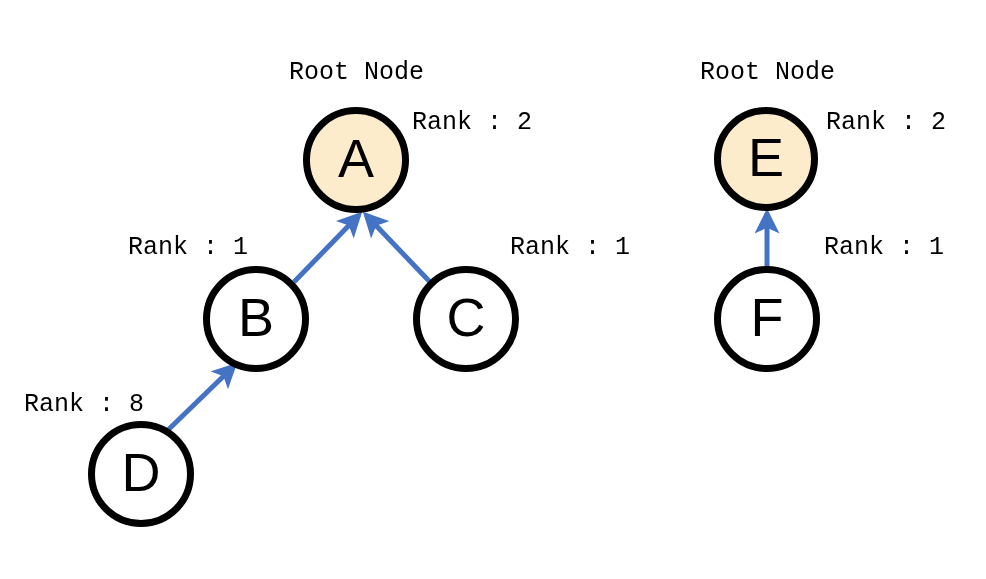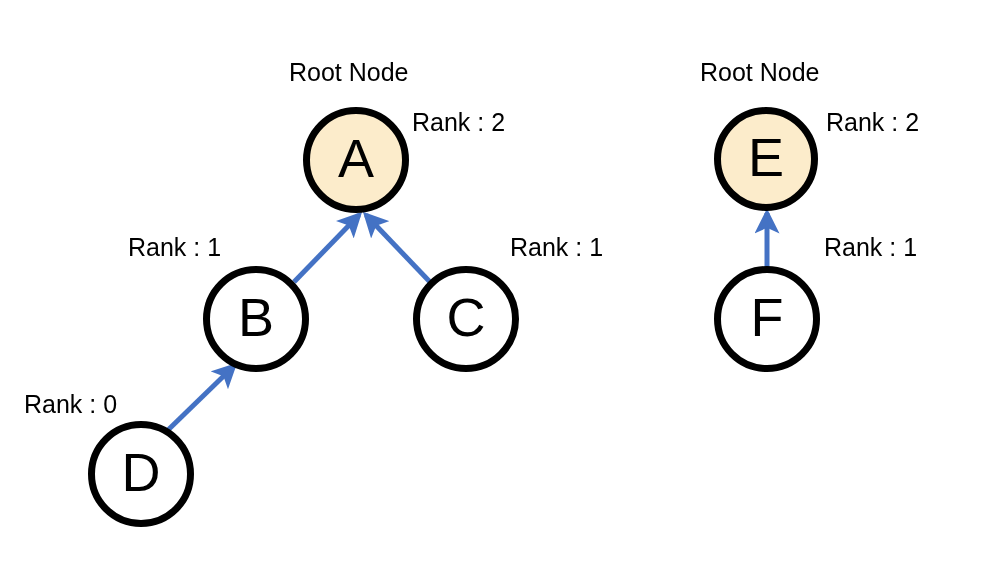--- a/index.html
+++ b/index.html
@@ -40,21 +40,21 @@
     font-family: "Liberation Sans", sans-serif;
     font-size: 54px;
     line-height: 1;
     color: #000000;
     font-weight: 400;
     position: relative;
     top: -2px;
   }
   .caption {
     position: absolute;
-    font-family: Liberation Sans, sans-serif;
+    font-family: Liberation Mono, monospace;
     font-size: 25px;
     line-height: 1;
     color: #000000;
     white-space: nowrap;
   }
 </style>
 </head>
 <body>
 
 <div id="canvas">
@@ -87,18 +87,18 @@
       </div>
       <div class="node" style="left: 714px; top: 266px; width: 106px; height: 106px;">
         <span class="node-label">F</span>
       </div>
     </div>
   <div id="caption-layer">
       <div class="caption" style="left: 289px; top: 60px;">Root Node</div>
       <div class="caption" style="left: 412px; top: 110px;">Rank : 2</div>
       <div class="caption" style="left: 128px; top: 235px;">Rank : 1</div>
       <div class="caption" style="left: 510px; top: 235px;">Rank : 1</div>
-      <div class="caption" style="left: 24px; top: 392px;">Rank : 0</div>
+      <div class="caption" style="left: 24px; top: 392px;">Rank : 8</div>
       <div class="caption" style="left: 700px; top: 60px;">Root Node</div>
       <div class="caption" style="left: 826px; top: 110px;">Rank : 2</div>
       <div class="caption" style="left: 824px; top: 235px;">Rank : 1</div>
     </div>
 </div>
 
 </body></html>

